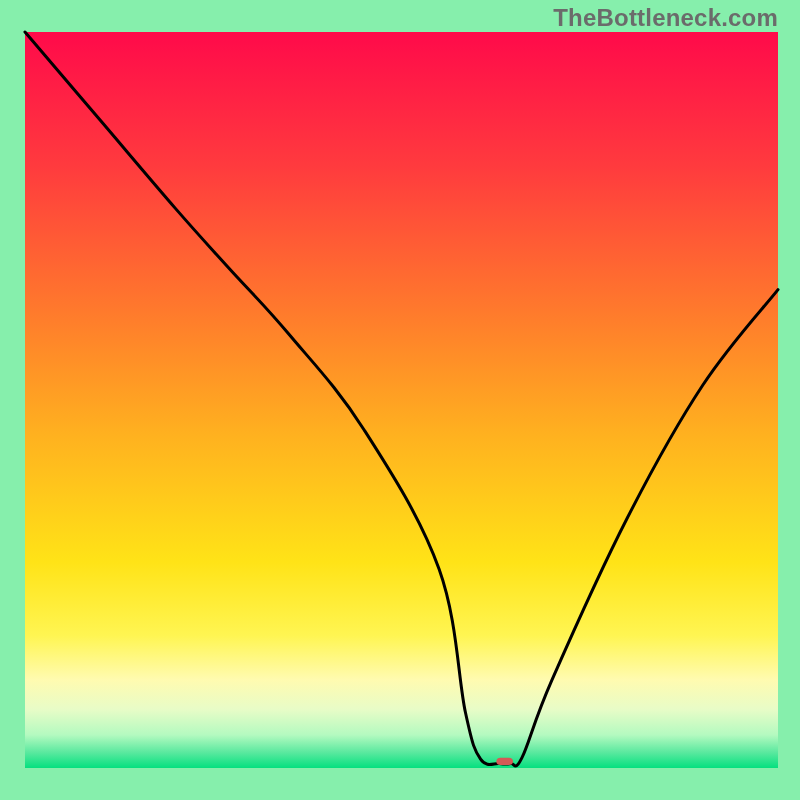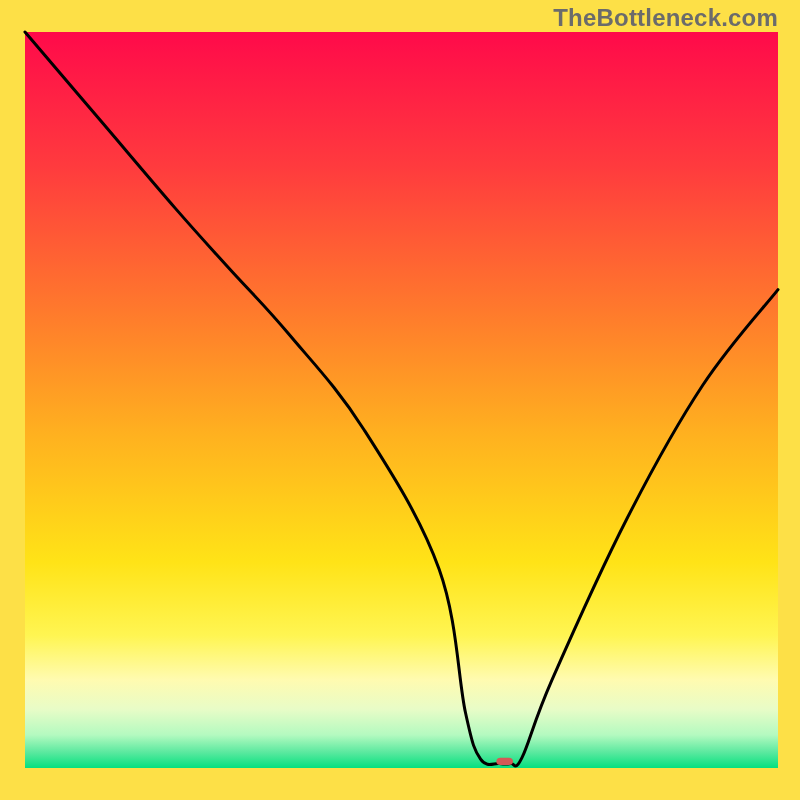--- a/index.html
+++ b/index.html
@@ -7,21 +7,21 @@
     padding: 0;
     width: 800px;
     height: 800px;
     background: #000;
     overflow: hidden;
   }
   .frame {
     position: relative;
     width: 800px;
     height: 800px;
-    background: #fde047;
+    background: #86efac;
   }
   .watermark {
     position: absolute;
     top: 4px;
     right: 22px;
     font-family: Arial, Helvetica, sans-serif;
     font-size: 24px;
     font-weight: 600;
     color: #6b6b6b;
     letter-spacing: 0.2px;

